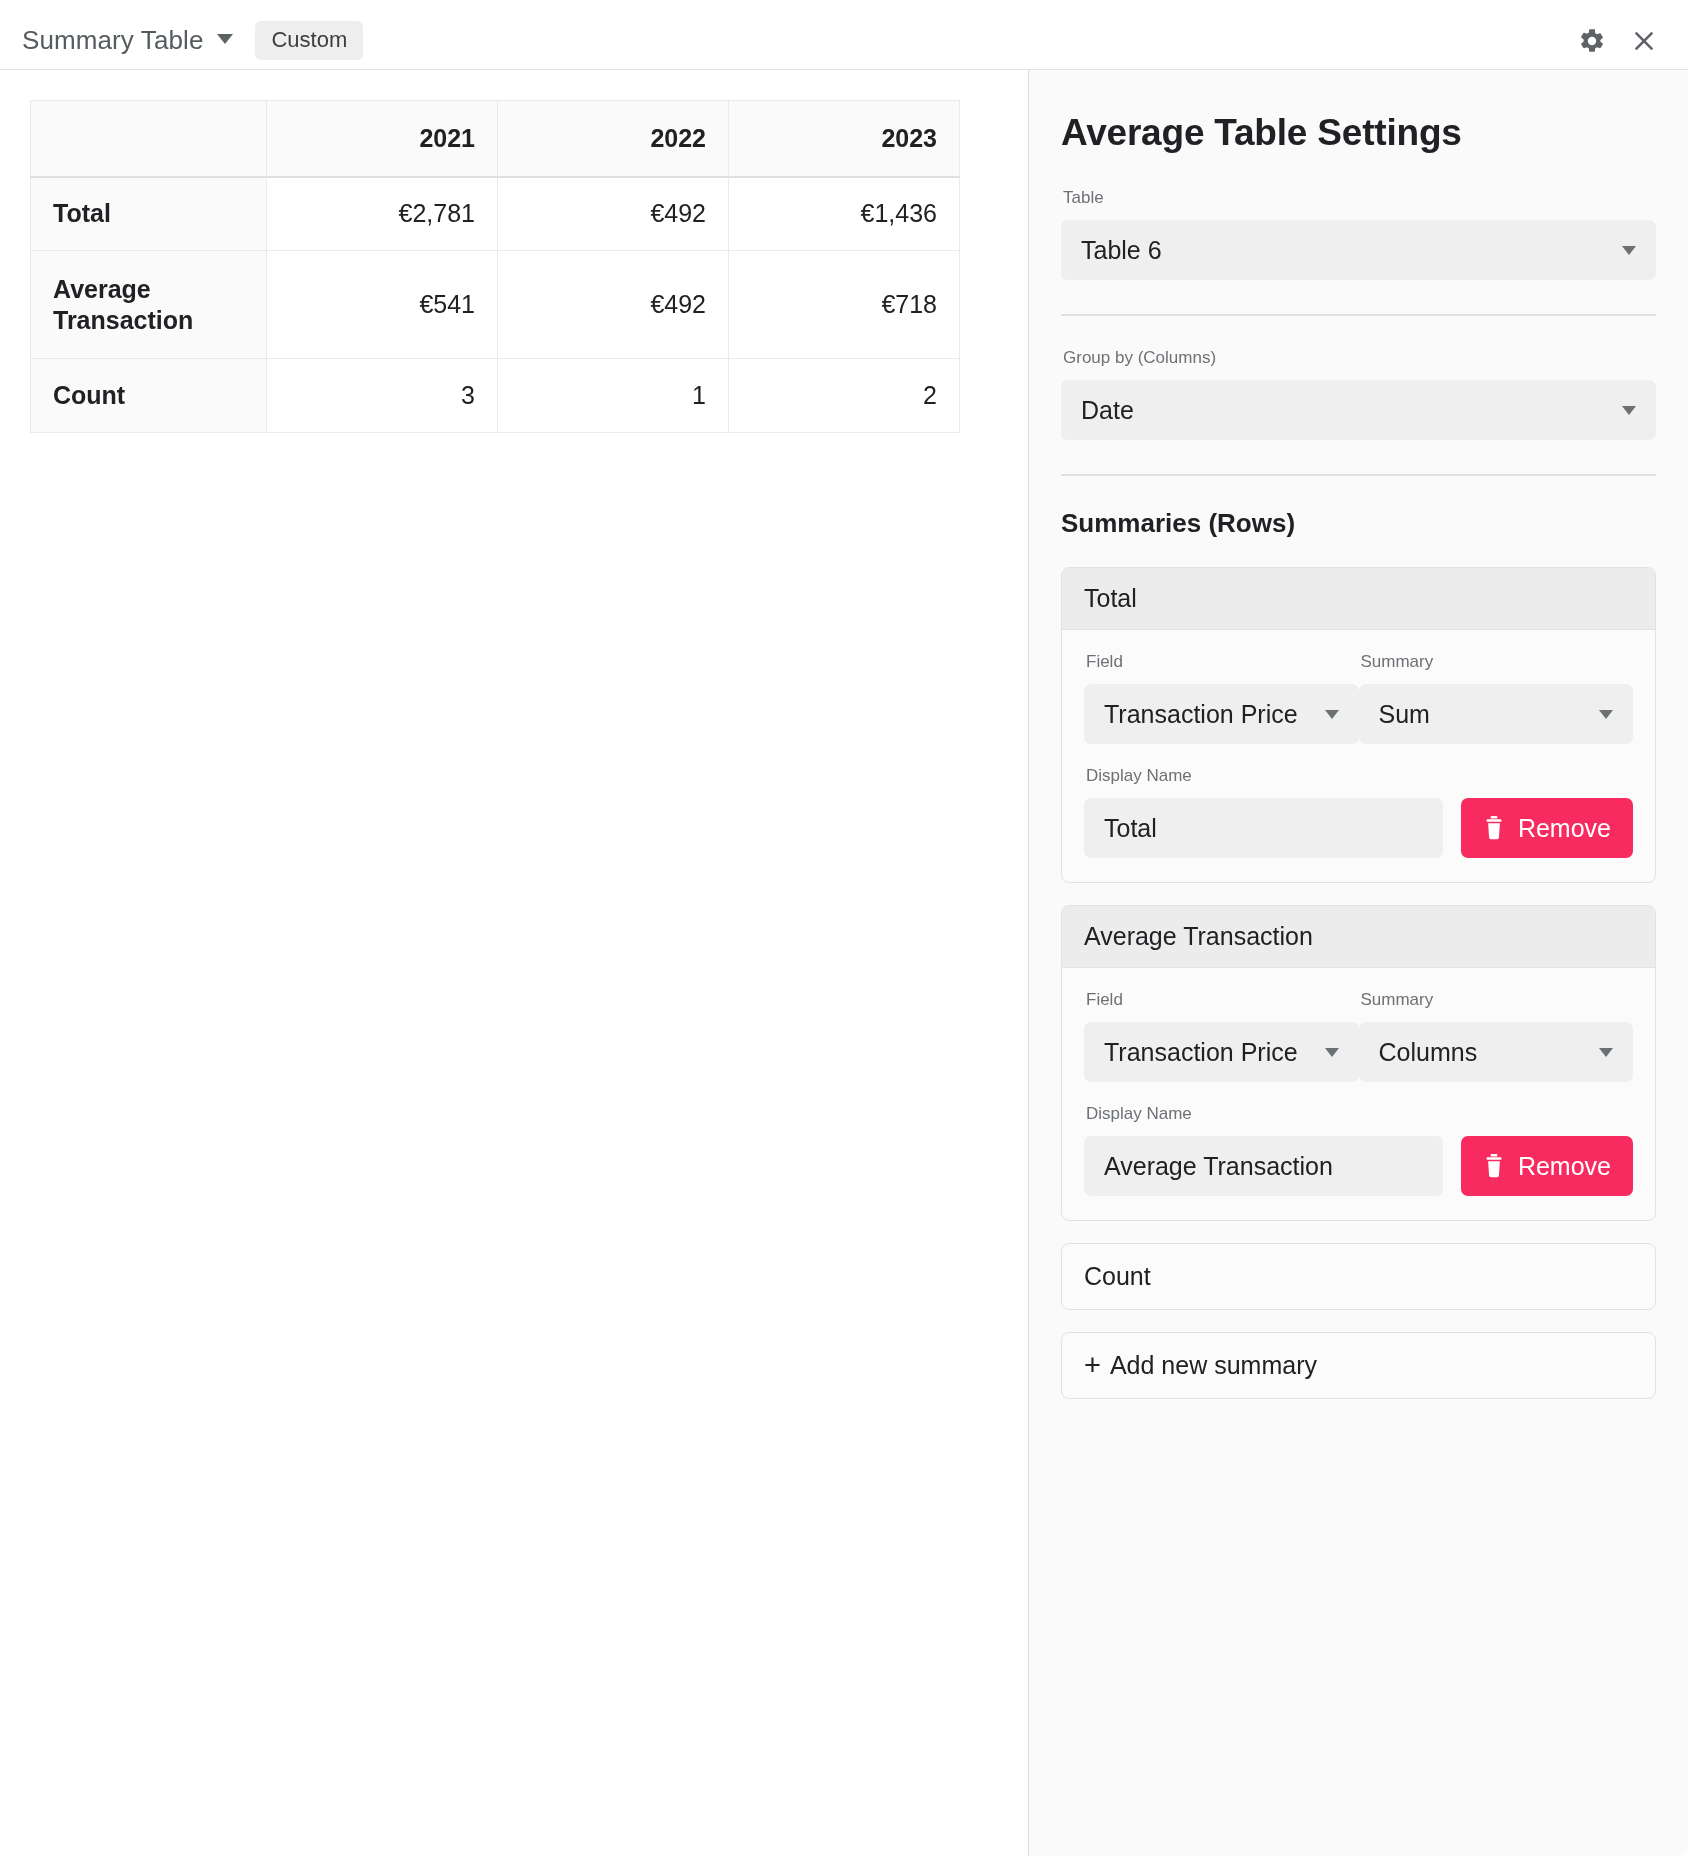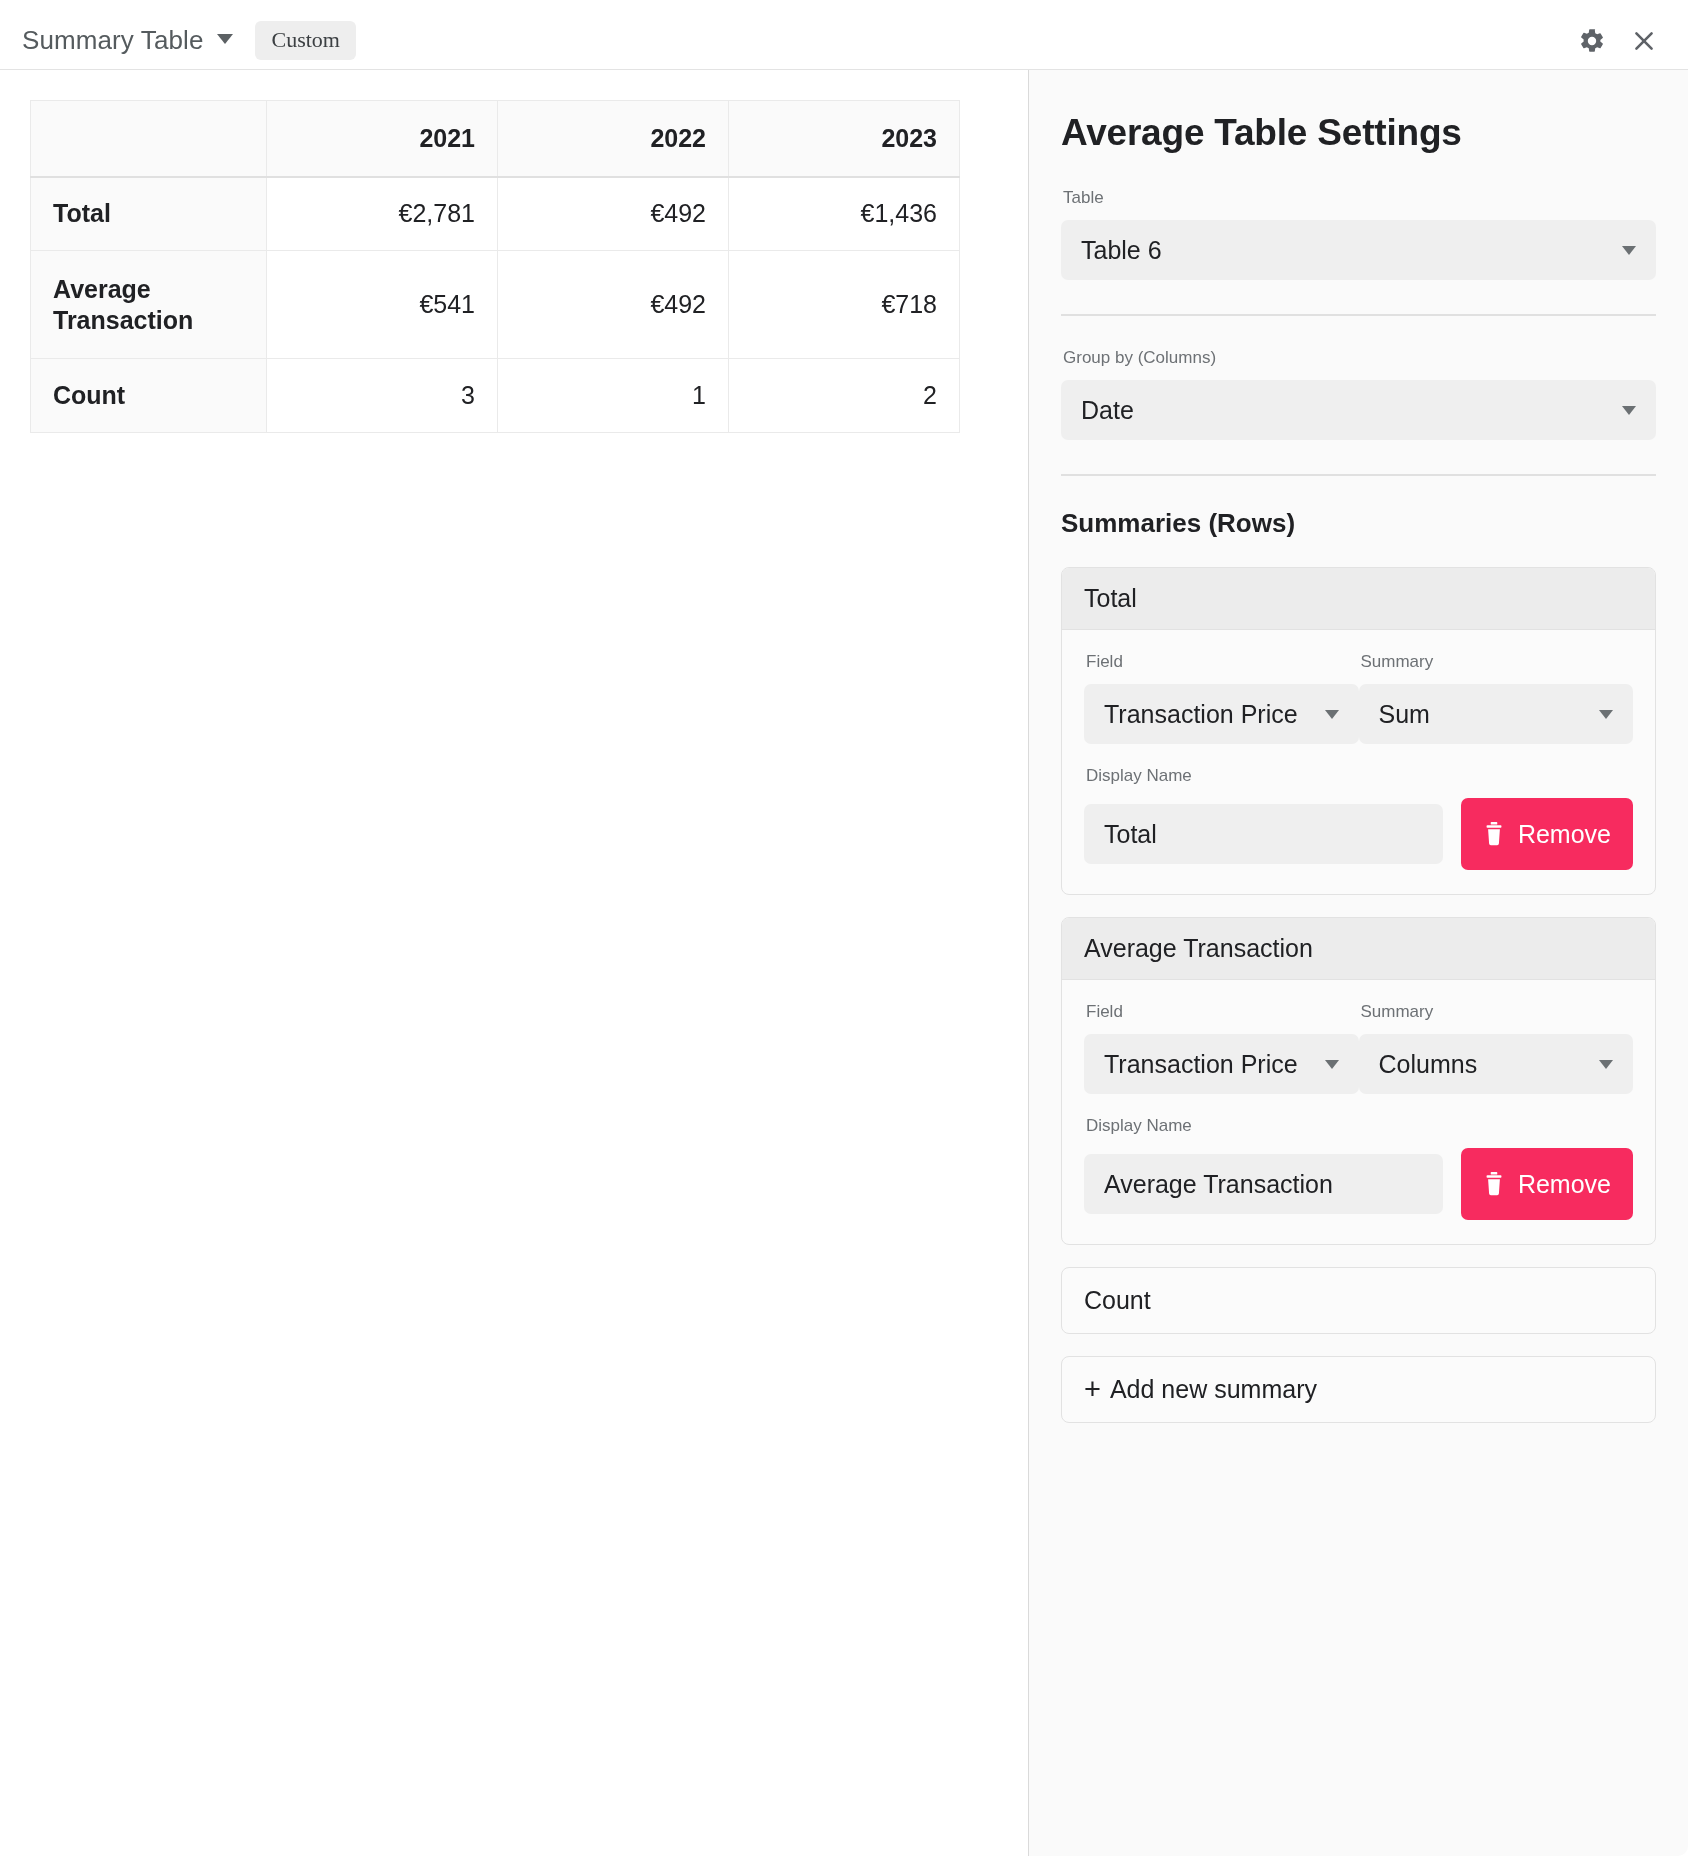--- a/index.html
+++ b/index.html
@@ -49,21 +49,20 @@
   }
   .title-group { display: flex; align-items: center; }
   .custom-chip {
     margin-left: 22px;
     background: #eeeeee;
     color: #3c4043;
     font-size: 22px;
     padding: 8px 16px 9px 16px;
     border-radius: 6px;
     line-height: 1;
-    font-family: Liberation Serif, serif;
   }
   .topbar-spacer { flex: 1 1 auto; }
   .icon-btn {
     width: 44px; height: 44px;
     display: flex; align-items: center; justify-content: center;
     color: #5f6368;
     cursor: pointer;
     margin-left: 8px;
   }
   .icon-btn svg { display: block; }
@@ -228,21 +227,21 @@
     font-family: "Liberation Sans", sans-serif;
     outline: none;
     min-width: 0;
   }
   .remove-btn {
     flex: 0 0 auto;
     background: #F72B5F;
     color: #ffffff;
     border: none;
     border-radius: 7px;
-    height: 72px;
+    height: 60px;
     padding: 0 22px;
     font-size: 25px;
     font-family: "Liberation Sans", sans-serif;
     font-weight: 400;
     display: flex;
     align-items: center;
     gap: 13px;
     cursor: pointer;
   }
   .remove-btn svg { display: block; }

